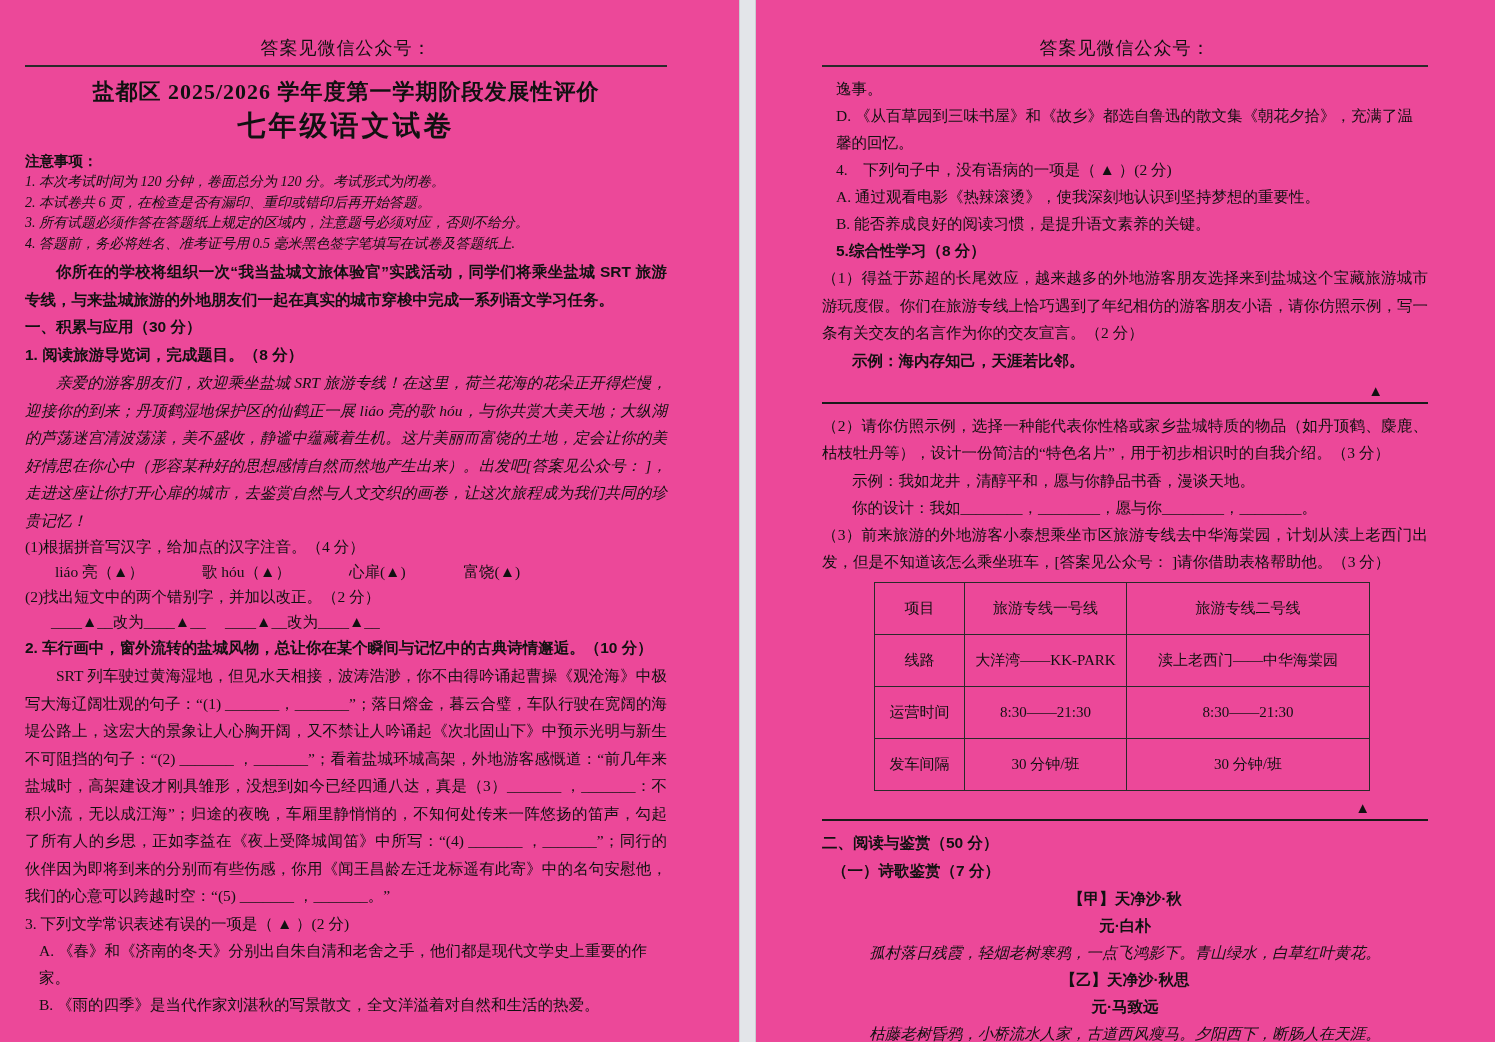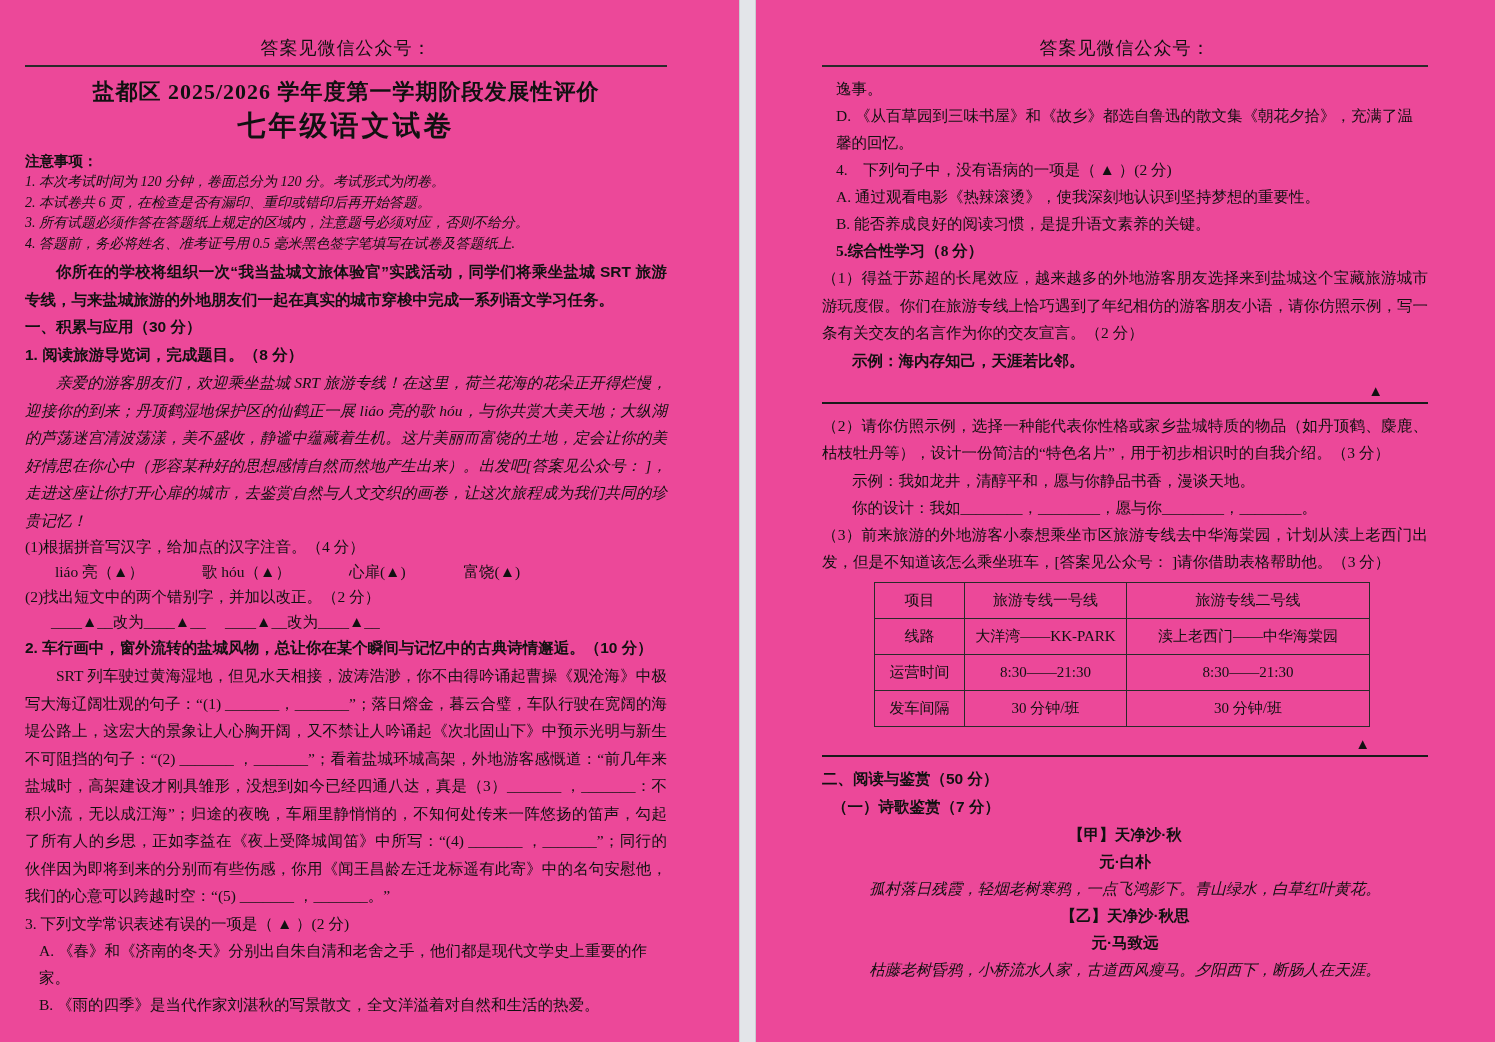--- a/index.html
+++ b/index.html
@@ -37,33 +37,33 @@
   }
   .notice-head { margin-top:5px; font-size:14.5px; line-height:22px; }
   .notice-item { font-size:14px; line-height:20.5px; font-style:italic; }
 
   .para   { font-size:15.5px; line-height:27.5px; text-align:justify; }
   .indent { text-indent:2em; }
   .bold-p { font-family:"Liberation Sans","DejaVu Sans",sans-serif; font-weight:700; }
   .kai    { font-style:italic; }
   .line   { font-size:15.5px; line-height:27px; }
   .subline{ font-size:15.5px; line-height:25px; }
-  .opt    { padding-left:14px;font-family:Liberation Serif, serif; }
+  .opt    { padding-left:14px; }
 
   .pinyin-row { display:flex; gap:58px; padding-left:30px; font-size:15.5px; line-height:25px; }
   .blank-row  { padding-left:26px; font-size:15.5px; line-height:25px; letter-spacing:0; }
 
   .ans-line {
     border-bottom:2px solid #1a1a1a; margin:6px 0 8px 0;
     text-align:right; padding-right:45px; height:24px; line-height:22px; font-size:15px;
   }
   .bus-table { border-collapse:collapse; margin:6px 0 2px 52px; }
   .bus-table td {
     border:1.5px solid #2a2a2a; text-align:center; vertical-align:middle;
-    font-size:15px; height:29px; padding:8px 6px;
+    font-size:15px; height:29px; padding:16px 6px;
   }
   .col-item { width:90px; } .col-l1 { width:162px; } .col-l2 { width:243px; }
   .poem-line { font-size:15.5px; line-height:27px; text-align:center; }
   .sec-head { font-size:15.5px; line-height:28px; }
   .mt4{margin-top:4px;} .mt8{margin-top:8px;}
 </style>
 </head>
 <body>
 
 <div class="canvas">

